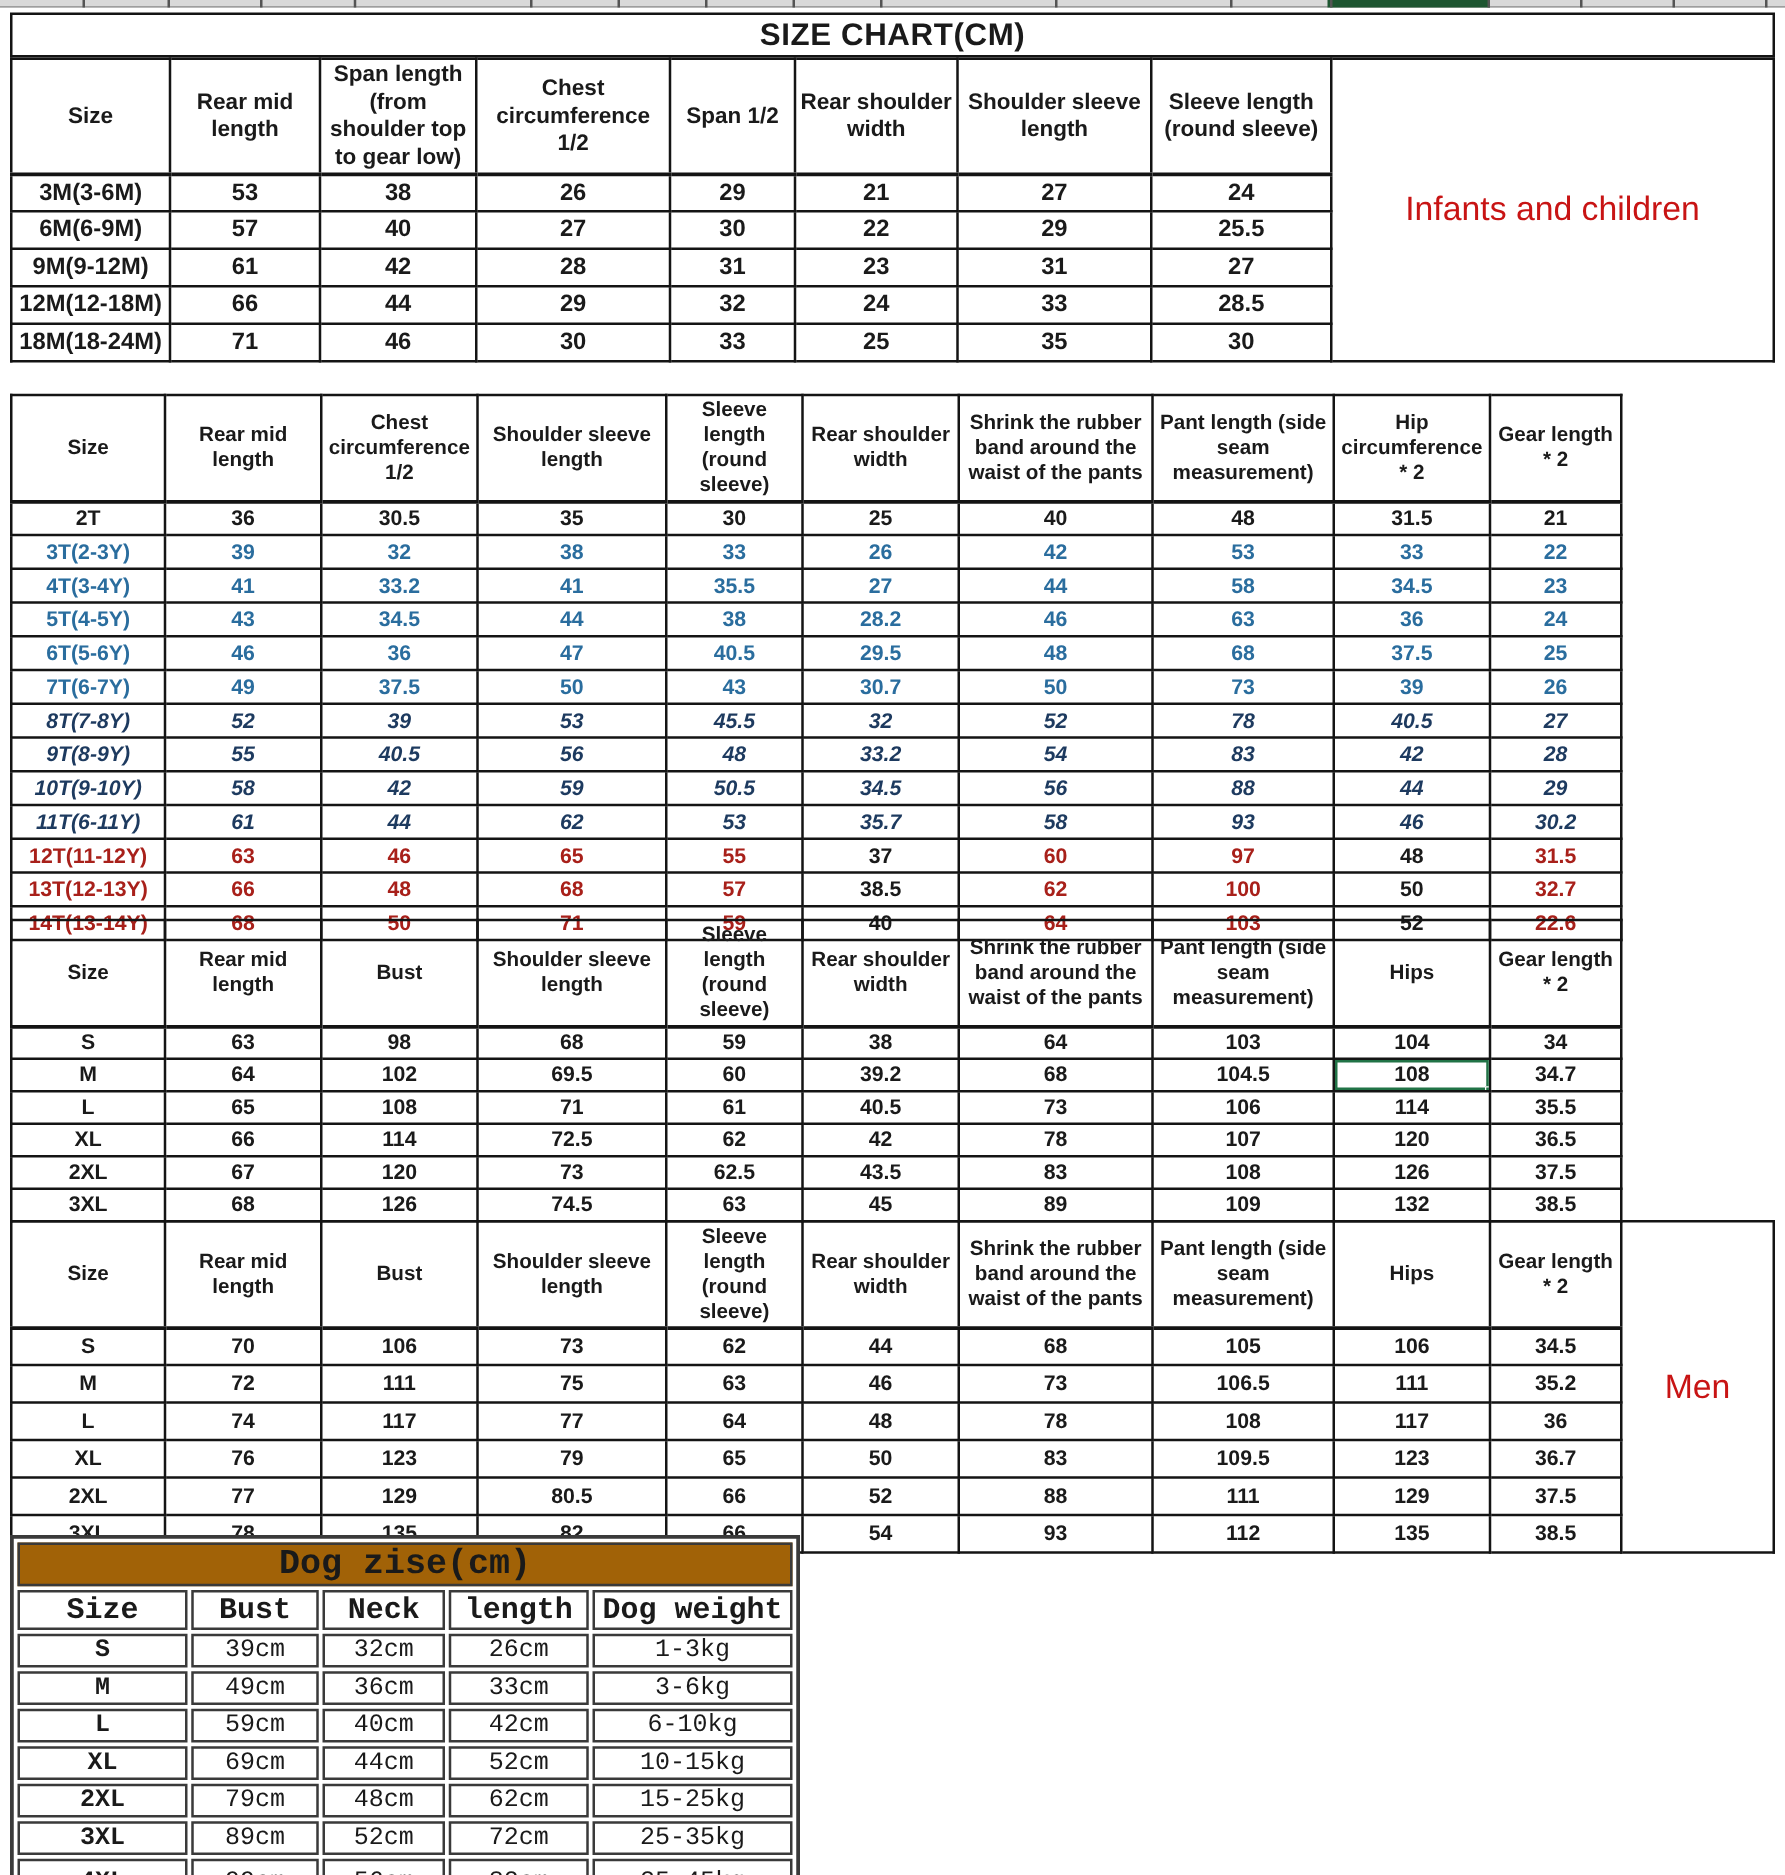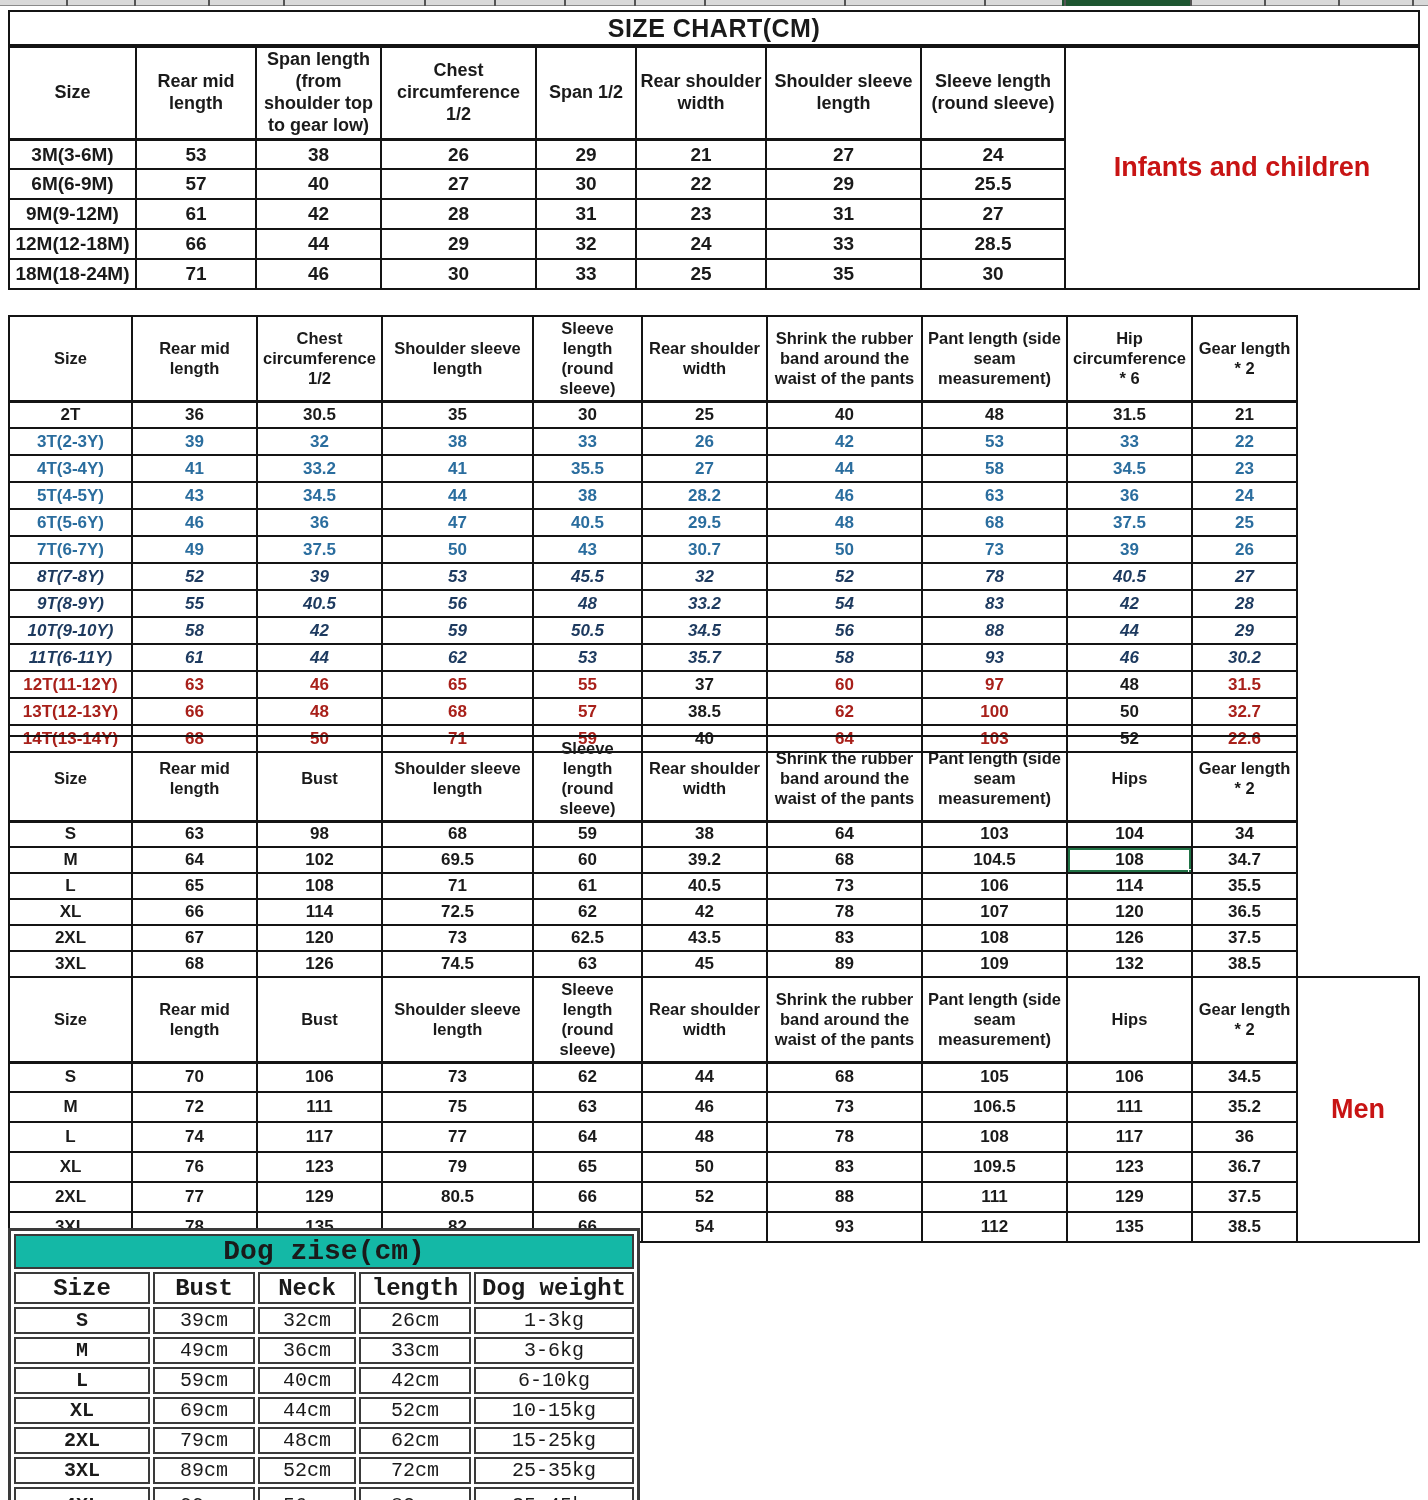--- a/index.html
+++ b/index.html
@@ -54,28 +54,28 @@
   
   .c-black{color:var(--c-black);} .c-blue{color:var(--c-blue);}
   .c-navy{color:var(--c-navy);font-style:italic;} .c-red{color:var(--c-red);}
   
   td.sel{box-shadow:inset 0 0 0 2px var(--c-sel-green); position:relative;}
   .sel-handle{position:absolute; right:-4px; bottom:-4px; width:7px; height:7px;
     background:var(--c-sel-green); border:1px solid #fff; z-index:3;}
   
   .side-box{flex:1; border:2px solid var(--border); border-left:none;
     display:flex; align-items:center; justify-content:center; text-align:center;}
-  .red-label{color:var(--c-label-red); font-weight:bold; font-size:27px; line-height:1.25;}
+  .red-label{color:var(--c-label-red); font-weight:normal; font-size:27px; line-height:1.25;}
   .red-label.small{font-size:24px;}
   
   #t-dog{border-collapse:separate; border-spacing:3px; width:630px;
     border:3px solid var(--dog-border); background:#fff;
     font-family:"Liberation Mono", monospace; table-layout:fixed;}
   #t-dog th, #t-dog td{border:2px solid var(--dog-border); text-align:center; vertical-align:middle; overflow:hidden;}
-  #t-dog .title-cell{background:#14b8a6; font-size:28px; font-weight:bold; height:34px;}
+  #t-dog .title-cell{background:#a16207; font-size:28px; font-weight:bold; height:34px;}
   #t-dog thead th.colhead{font-size:24px; font-weight:bold; height:32px;}
   #t-dog tbody td{font-size:20px; height:23px;}
   #t-dog tbody td:first-child{font-weight:bold;}
   #t-dog tbody tr.tall td{height:37px;}
 </style>
 </head>
 <body>
 
 <div class="top-strip">
   <div class="green-seg"></div>
@@ -200,21 +200,21 @@
     <thead>
           <tr>
             <th class="">Size</th>
             <th class="">Rear mid length</th>
             <th class="">Chest circumference 1/2</th>
             <th class="">Shoulder sleeve length</th>
             <th class="">Sleeve length (round sleeve)</th>
             <th class="">Rear shoulder width</th>
             <th class="">Shrink the rubber band around the waist of the pants</th>
             <th class="">Pant length (side seam measurement)</th>
-            <th class="">Hip circumference * 6</th>
+            <th class="">Hip circumference * 2</th>
             <th class="">Gear length * 2</th>
           </tr>
         </thead>
         <tbody>
           <tr>
             <td class="c-black">2T</td>
             <td class="c-black">36</td>
             <td class="c-black">30.5</td>
             <td class="c-black">35</td>
             <td class="c-black">30</td>

